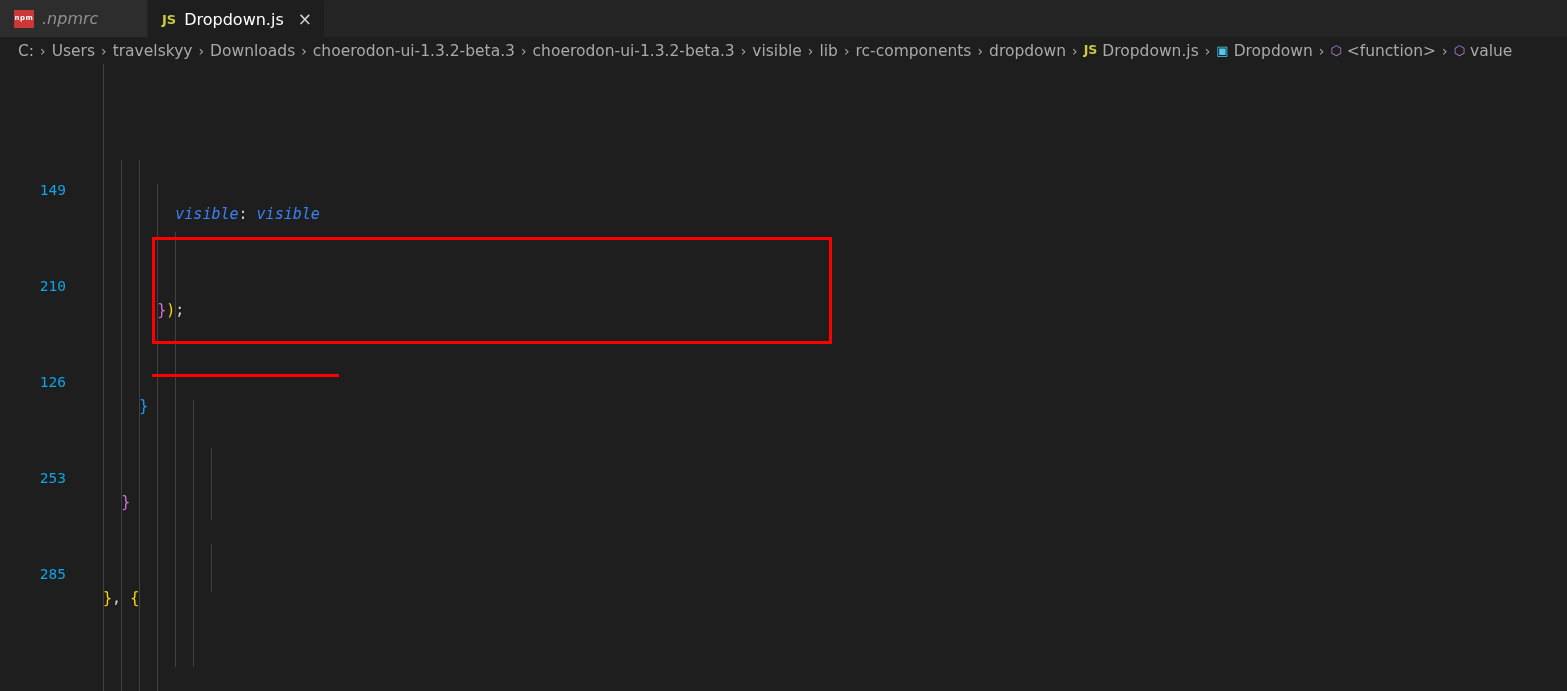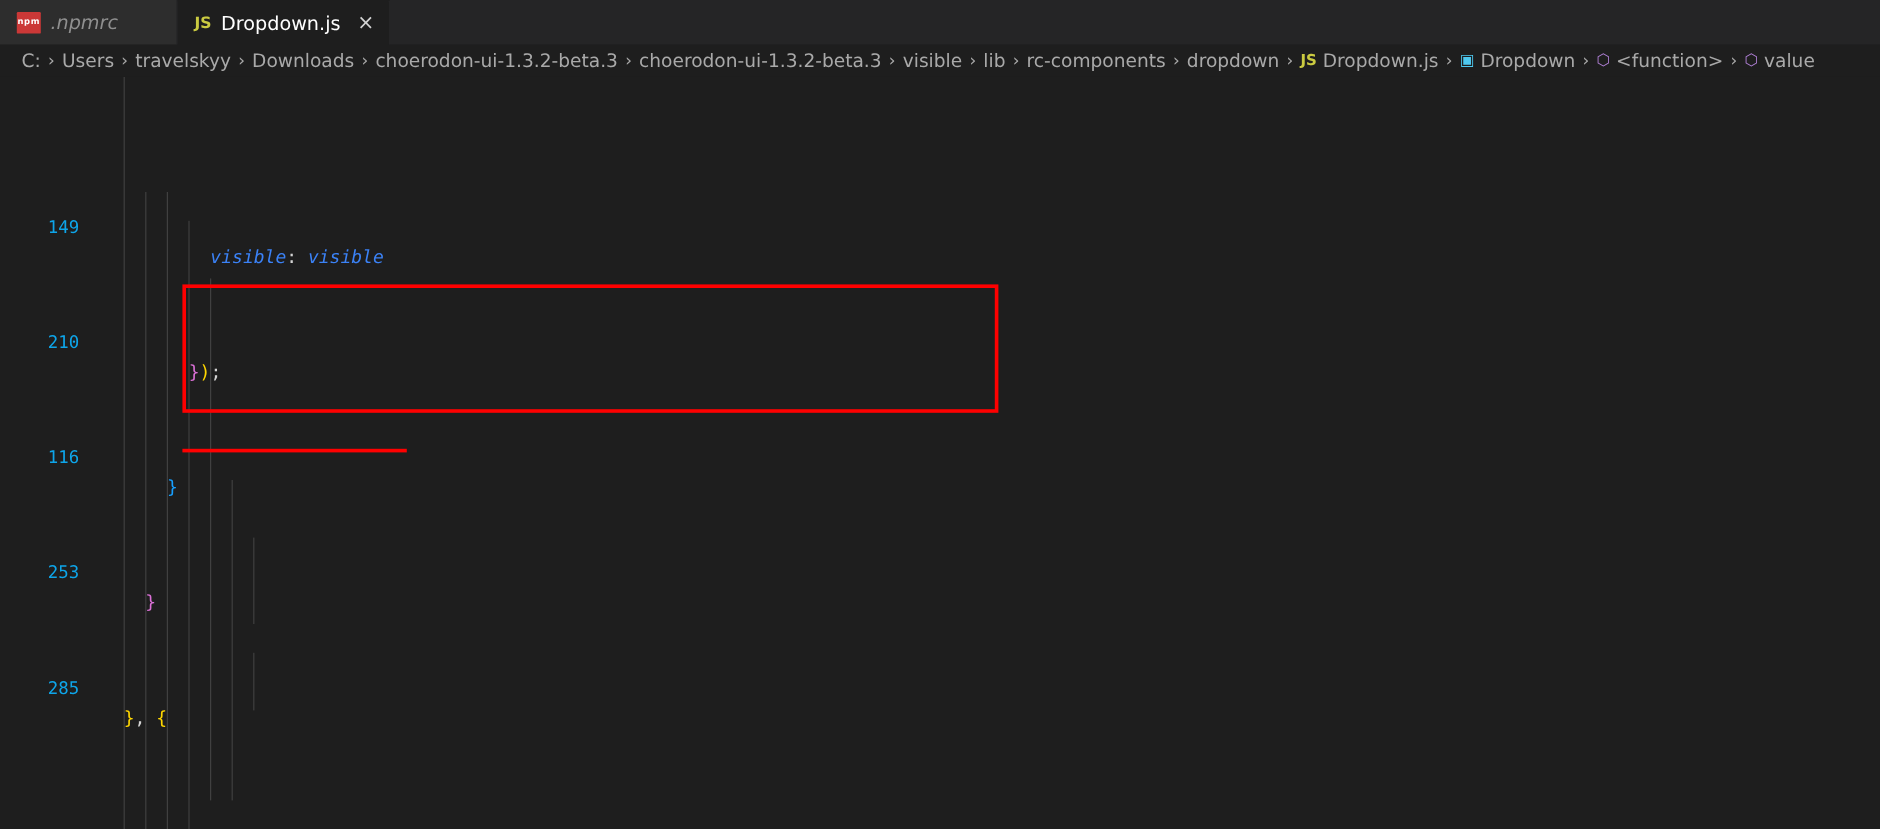--- a/index.html
+++ b/index.html
@@ -277,21 +277,21 @@
       <span class="ln">149</span>
       <span class="code"><span class="id">          visible</span><span class="op">: </span><span class="id">visible</span></span>
     </div>
 
     <div class="row">
       <span class="ln">210</span>
       <span class="code">        <span class="b2">}</span><span class="b1">)</span><span class="op">;</span></span>
     </div>
 
     <div class="row">
-      <span class="ln">116</span>
+      <span class="ln">126</span>
       <span class="code">      <span class="b3">}</span></span>
     </div>
 
     <div class="row">
       <span class="ln">253</span>
       <span class="code">    <span class="b2">}</span></span>
     </div>
 
     <div class="row">
       <span class="ln">285</span>

